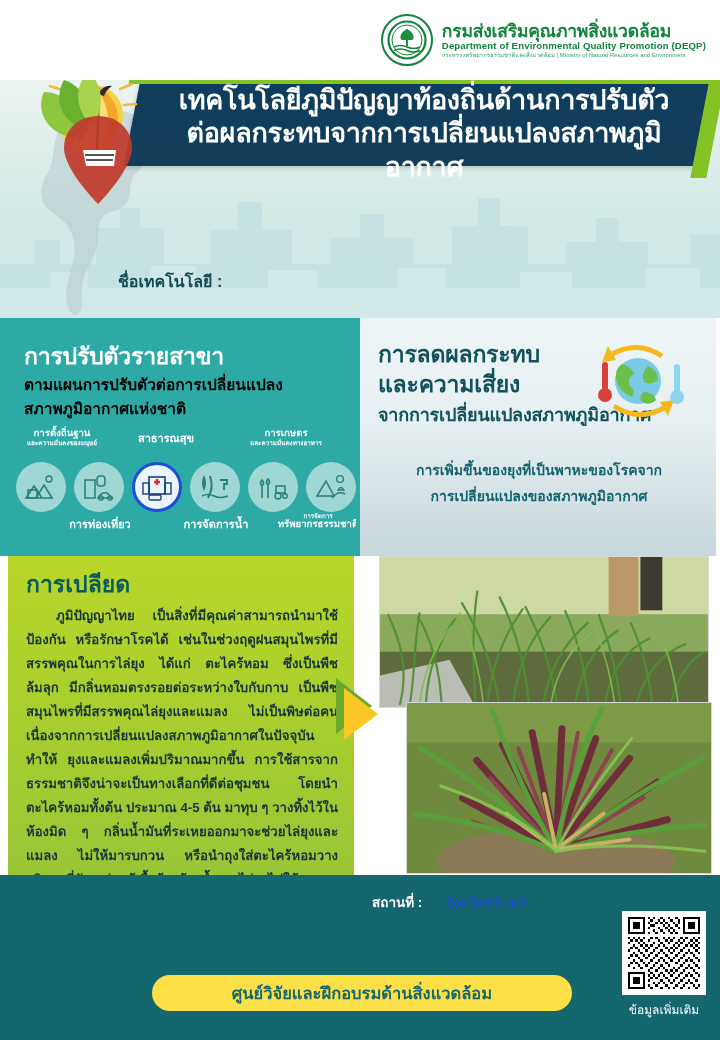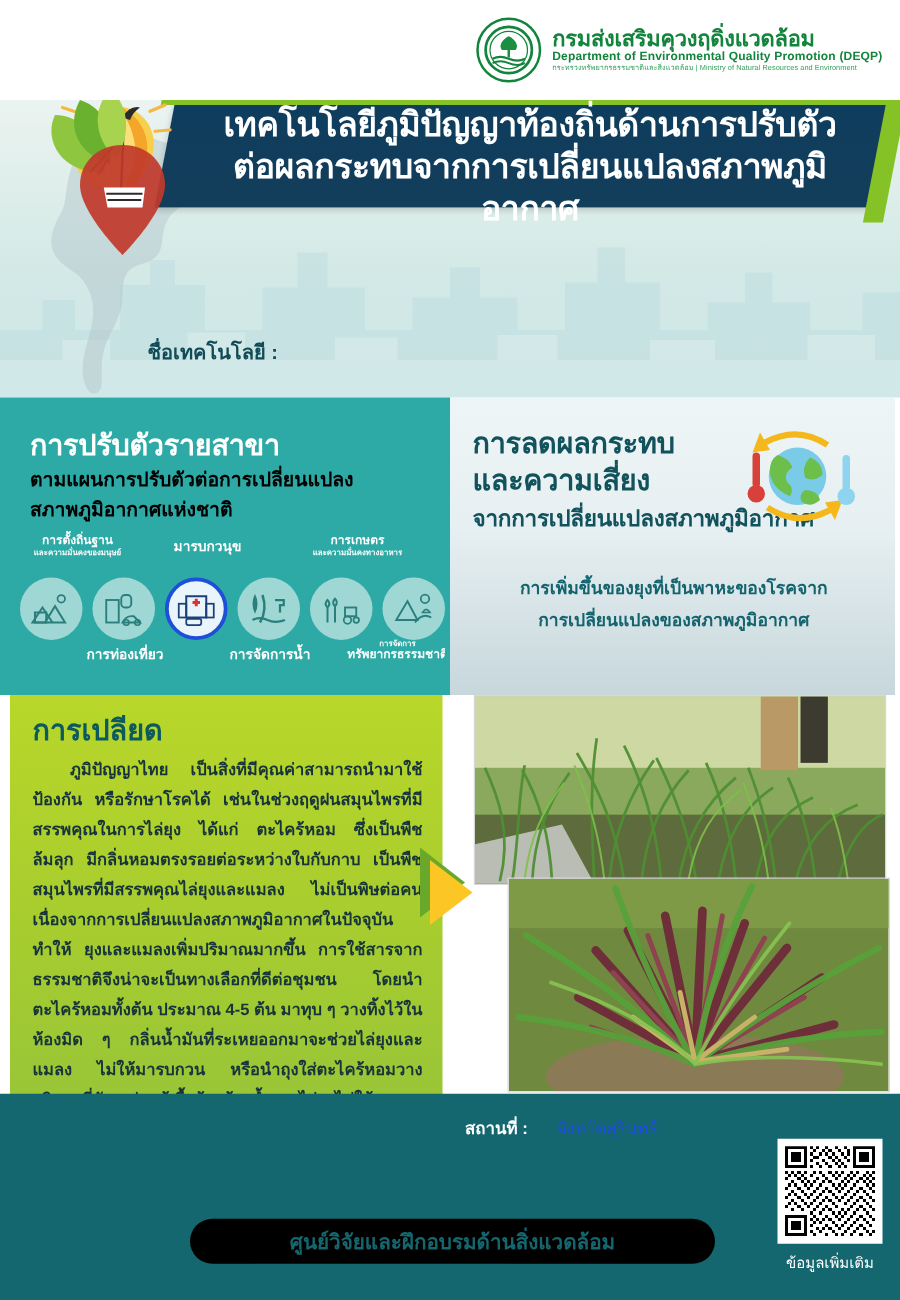--- a/index.html
+++ b/index.html
@@ -82,21 +82,21 @@
   .photo1{position:absolute;left:379px;top:556px;width:330px;height:152px;overflow:hidden;
           border:1px solid #d8d8d8;box-sizing:border-box;}
   .photo2{position:absolute;left:406px;top:702px;width:306px;height:172px;overflow:hidden;
           border:1px solid #d8d8d8;box-sizing:border-box;}
 
   
   .footer{position:absolute;left:0;top:875px;width:720px;height:165px;background:#14676e;}
   .place{position:absolute;left:372px;top:891px;font-size:13.5px;font-weight:bold;color:#ffffff;z-index:4;}
   .place .val{color:#1d4ed8;font-weight:normal;margin-left:23px;}
   .pill{position:absolute;left:152px;top:975px;width:420px;height:36px;border-radius:18px;
-        background:#000000;display:flex;align-items:center;justify-content:center;}
+        background:#fde047;display:flex;align-items:center;justify-content:center;}
   .pill span{font-size:16.5px;font-weight:bold;color:#14676e;}
   .qr-wrap{position:absolute;left:622px;top:911px;width:84px;height:84px;background:#ffffff;
            display:flex;align-items:center;justify-content:center;}
   .qr-cap{position:absolute;left:612px;top:1000px;width:104px;text-align:center;font-size:12px;
           font-weight:normal;color:#ffffff;}
 </style>
 </head>
 <body>
 
 <div class="poster">
@@ -107,21 +107,21 @@
         <svg width="40" height="40" viewBox="0 0 40 40">
           <circle cx="20" cy="20" r="18.5" fill="none" stroke="#12843b" stroke-width="2.2"></circle>
           <circle cx="20" cy="20" r="15" fill="#ffffff" stroke="#12843b" stroke-width="1"></circle>
           <path d="M20 9 C14 12 12 17 14.5 20 L25.5 20 C28 17 26 12 20 9 Z" fill="#1a8f42"></path>
           <rect x="19" y="19" width="2" height="7" fill="#1a8f42"></rect>
           <path d="M7 27 q6 -3 13 0 q7 3 13 0" stroke="#12843b" stroke-width="1.6" fill="none"></path>
           <path d="M7 30.5 q6 -3 13 0 q7 3 13 0" stroke="#12843b" stroke-width="1.6" fill="none"></path>
         </svg>
       </div>
       <div class="deqp-txt">
-        <div class="deqp-th">กรมส่งเสริมคุวงฤดิ่งแวดล้อม</div>
+        <div class="deqp-th">กรมส่งเสริมคุณภาพสิ่งแวดล้อม</div>
         <div class="deqp-en">Department of Environmental Quality Promotion (DEQP)</div>
         <div class="deqp-sub">กระทรวงทรัพยากรธรรมชาติและสิ่งแวดล้อม | Ministry of Natural Resources and Environment</div>
       </div>
     </div>
   </div>
 
   <div class="hero">
     <svg class="skyline" viewBox="0 0 720 150" preserveAspectRatio="none">
       <path fill="#bfdde0" d="M0,150 L0,96 L34,96 L34,72 L60,72 L60,96 L96,96 L96,60 L120,60 L120,40 L140,40 L140,60 L164,60 L164,96 L210,96 L210,62 L238,62 L238,34 L262,34 L262,62 L292,62 L292,96 L330,96 L330,70 L360,70 L360,46 L384,46 L384,70 L414,70 L414,96 L452,96 L452,58 L478,58 L478,30 L500,30 L500,58 L528,58 L528,96 L566,96 L566,74 L596,74 L596,50 L618,50 L618,74 L648,74 L648,96 L690,96 L690,66 L720,66 L720,150 Z"></path>
       <path fill="#d3e9ea" d="M0,150 L0,120 L50,120 L50,104 L88,104 L88,120 L150,120 L150,98 L196,98 L196,120 L268,120 L268,102 L318,102 L318,120 L398,120 L398,100 L446,100 L446,120 L520,120 L520,104 L572,104 L572,120 L646,120 L646,100 L700,100 L700,120 L720,120 L720,150 Z"></path>
@@ -184,21 +184,21 @@
         <span>สภาพภูมิอากาศแห่งชาติ</span>
       </div>
 
       <div class="icon-row">
 
         <div class="ic-lab" style="left:2px;top:-18px;width:104px;">
           <span class="big">การตั้งถิ่นฐาน</span>
           <span class="small">และความมั่นคงของมนุษย์</span>
         </div>
         <div class="ic-lab" style="left:108px;top:-14px;width:100px;">
-          <span class="big" style="font-size:11px;">มารบกวนุข</span>
+          <span class="big" style="font-size:11px;">สาธารณสุข</span>
         </div>
         <div class="ic-lab" style="left:218px;top:-18px;width:120px;">
           <span class="big">การเกษตร</span>
           <span class="small">และความมั่นคงทางอาหาร</span>
         </div>
 
         <div class="ic" style="left:8px;top:16px;">
           <svg width="34" height="30" viewBox="0 0 34 30">
               <path d="M2 26 L10 14 L18 26 Z M12 26 L20 13 L28 26 Z" fill="none" stroke="#2a7f7c" stroke-width="1.6"></path>
               <rect x="4" y="18" width="9" height="8" fill="none" stroke="#2a7f7c" stroke-width="1.6"></rect>

